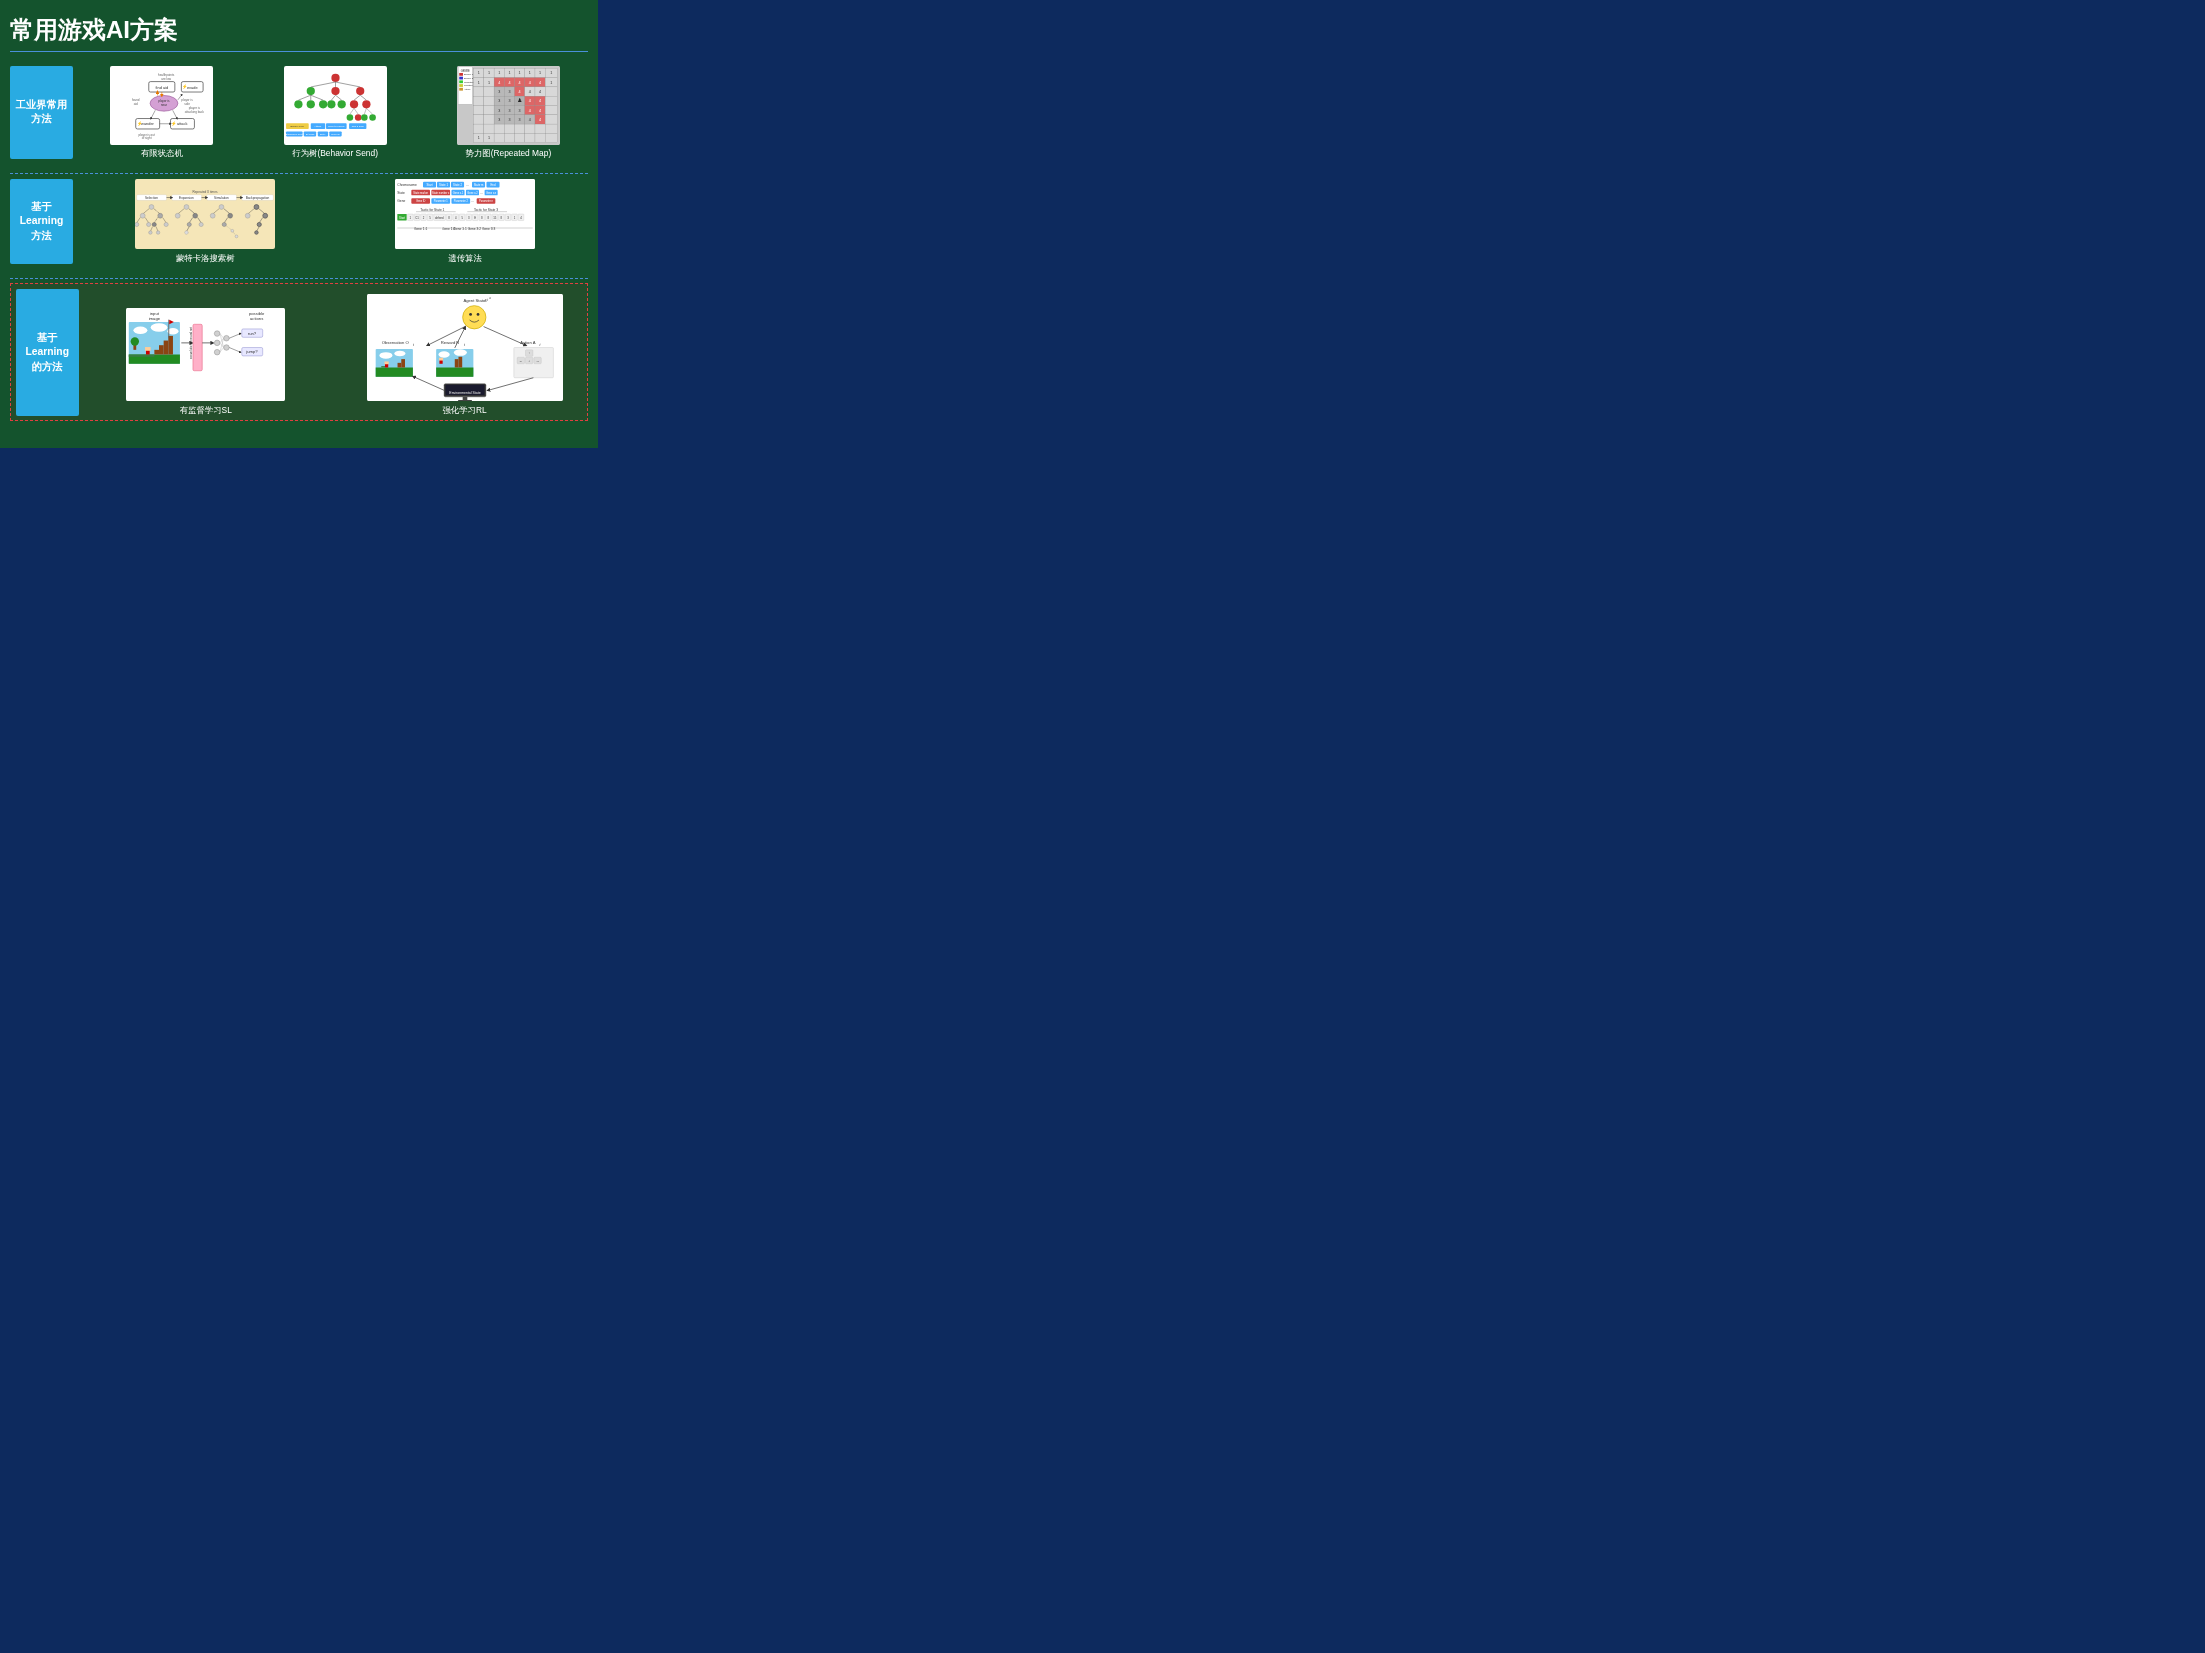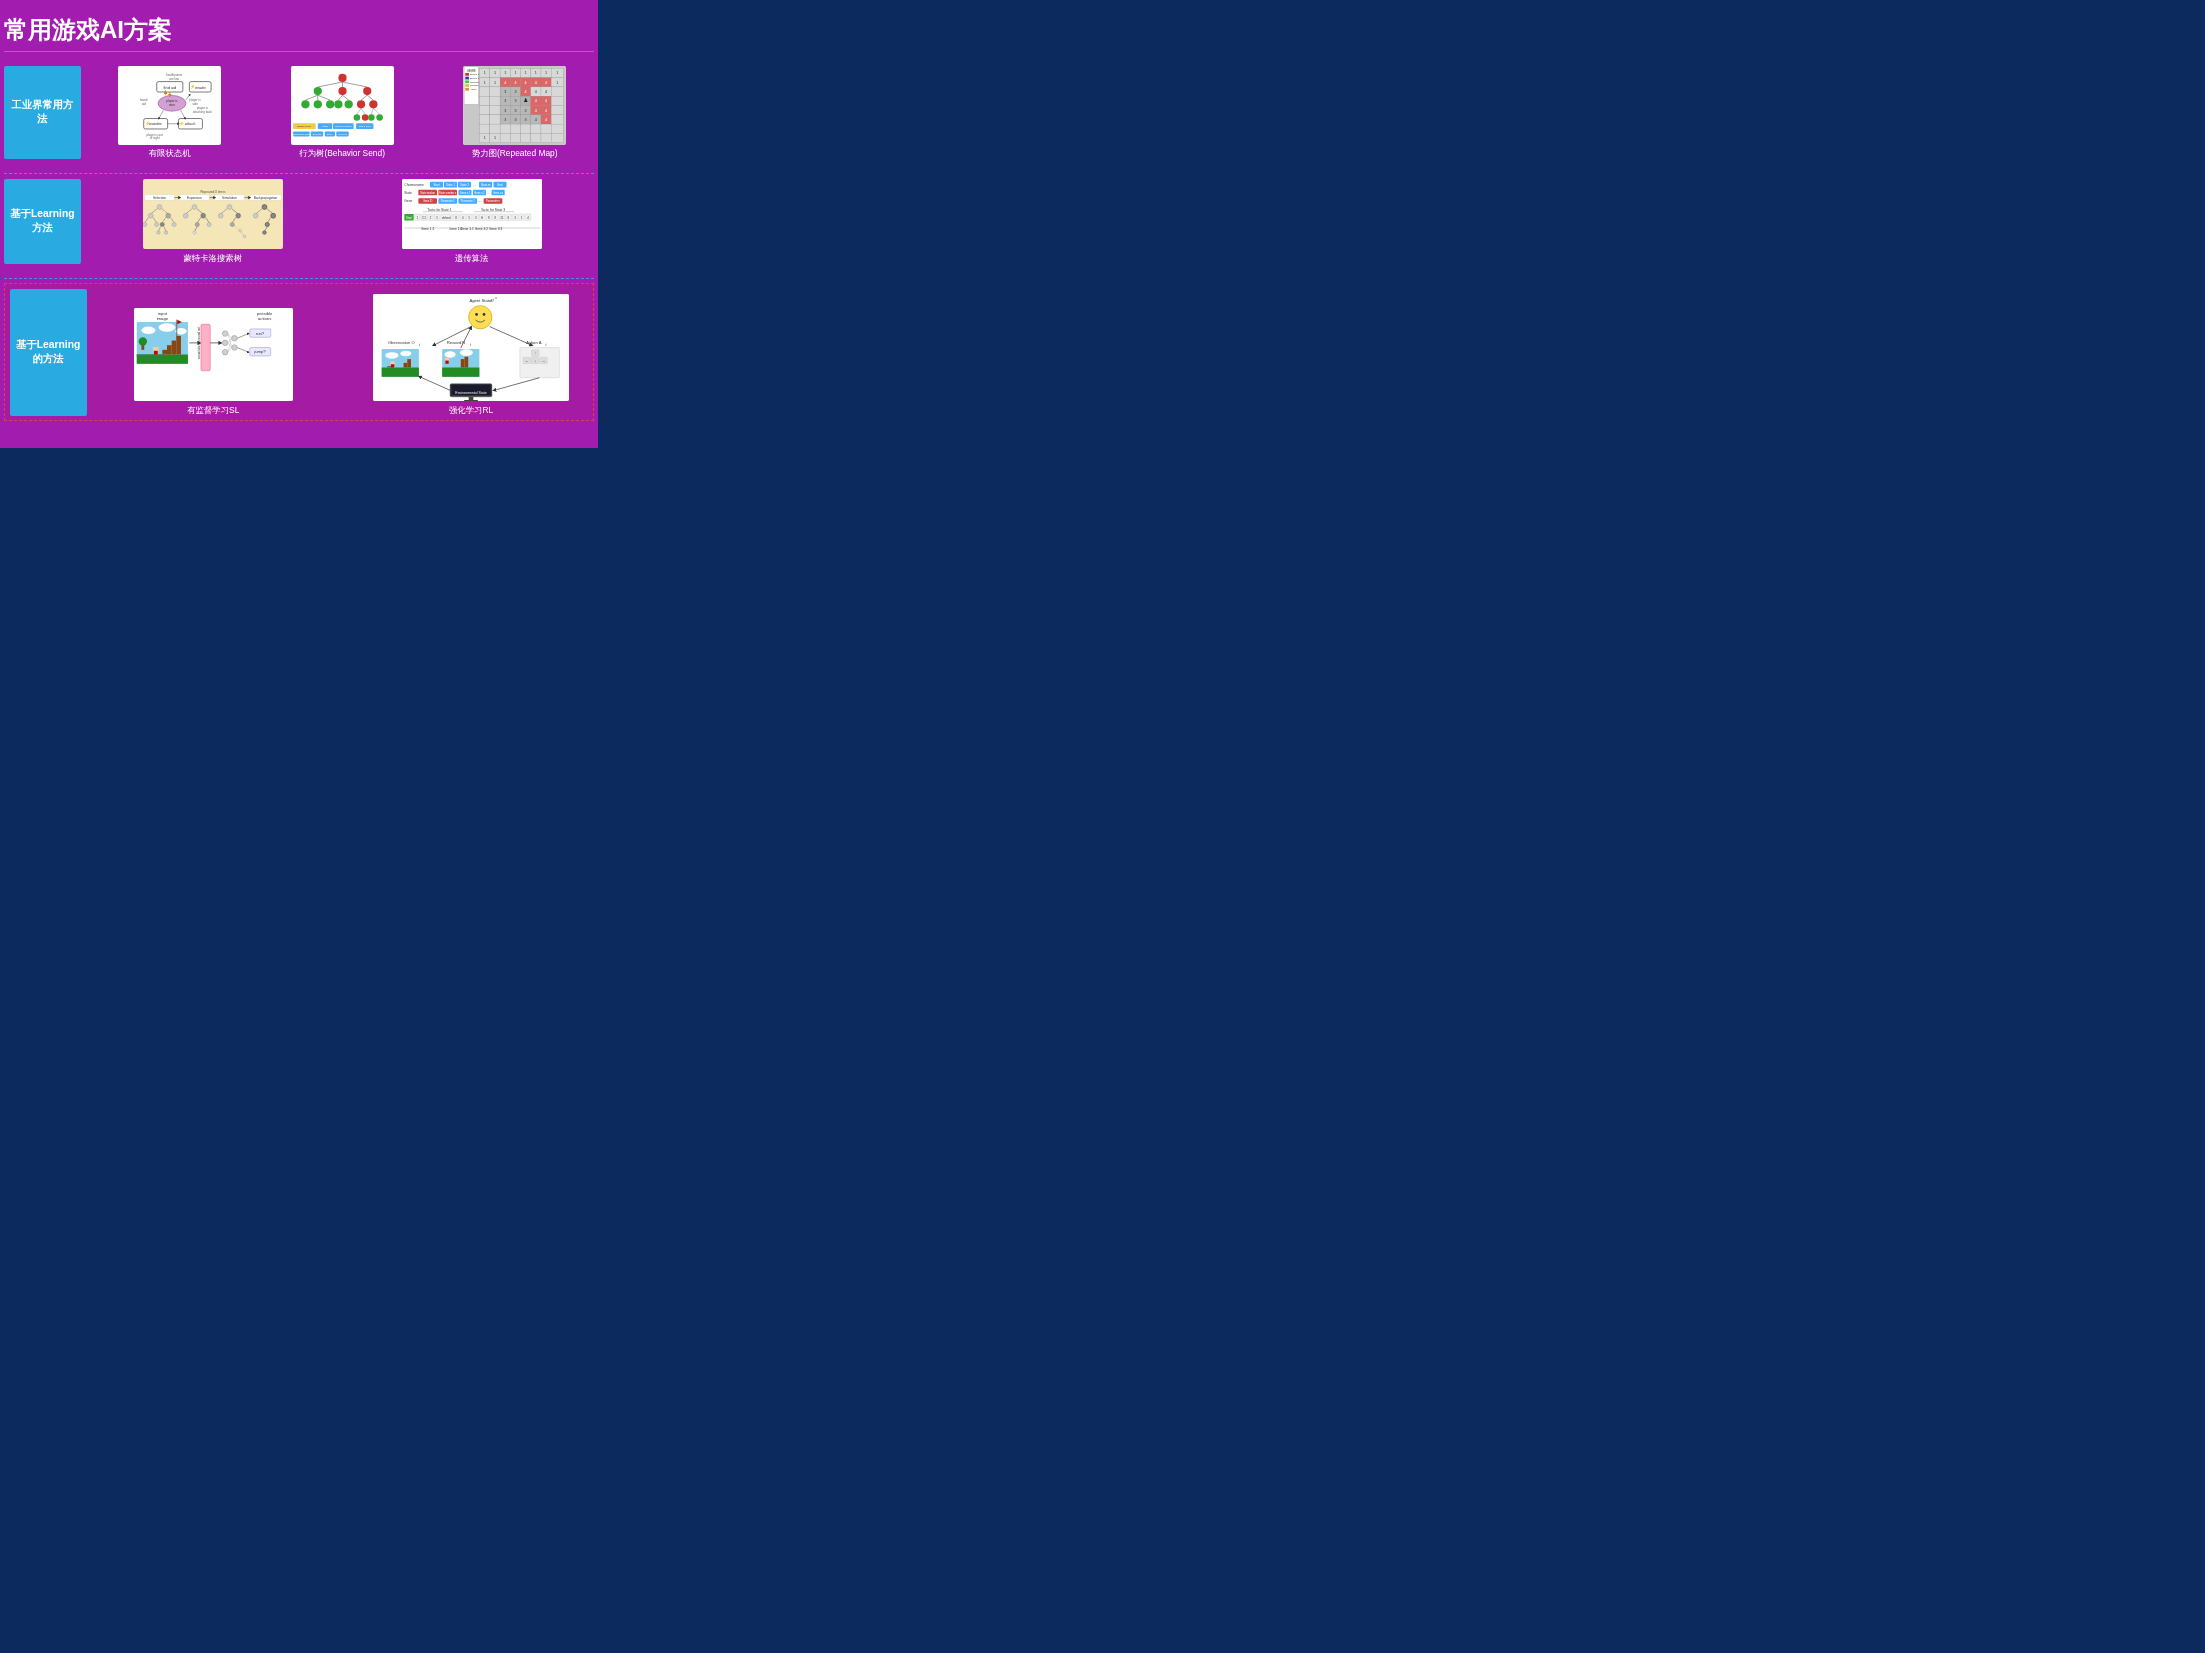--- a/index.html
+++ b/index.html
@@ -9,22 +9,22 @@
       min-height: 448px;
       font-family: 'Microsoft YaHei', 'SimHei', Arial, sans-serif;
       color: white;
       position: relative;
       overflow: hidden;
     }
 
     .page {
       width: 598px;
       min-height: 448px;
-      background: #a21caf;
-      padding: 14px 4px;
+      background: #14532d;
+      padding: 14px 10px;
     }
 
     .title {
       font-size: 24px;
       font-weight: bold;
       color: white;
       margin-bottom: 4.7px;
     }
 
     .title-divider {
@@ -42,21 +42,21 @@
 
     
     .row {
       display: flex;
       align-items: stretch;
       margin-bottom: 4.7px;
       padding-bottom: 4.7px;
     }
 
     .row-label {
-      width: 77px;
+      width: 63px;
       min-height: 56px;
       background: #29abe2;
       border-radius: 1.9px;
       display: flex;
       align-items: center;
       justify-content: center;
       font-size: 10.3px;
       font-weight: bold;
       color: white;
       text-align: center;

